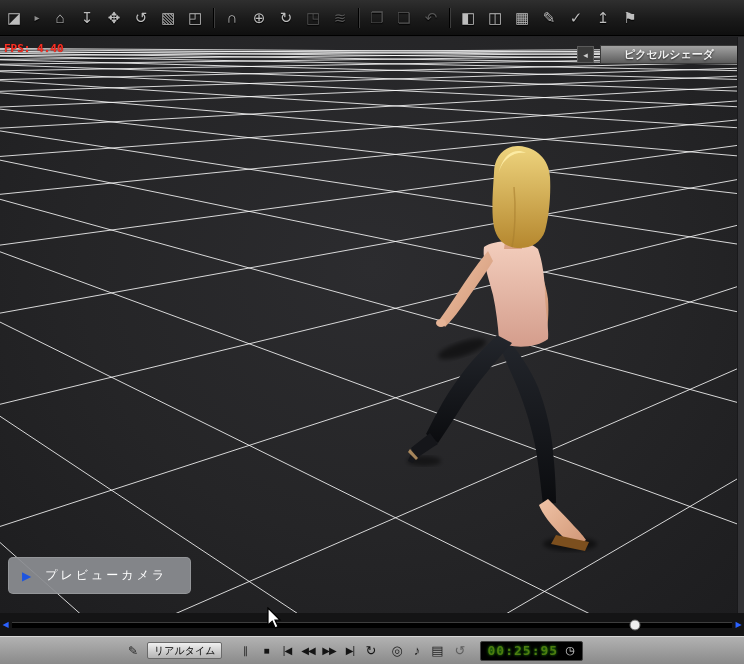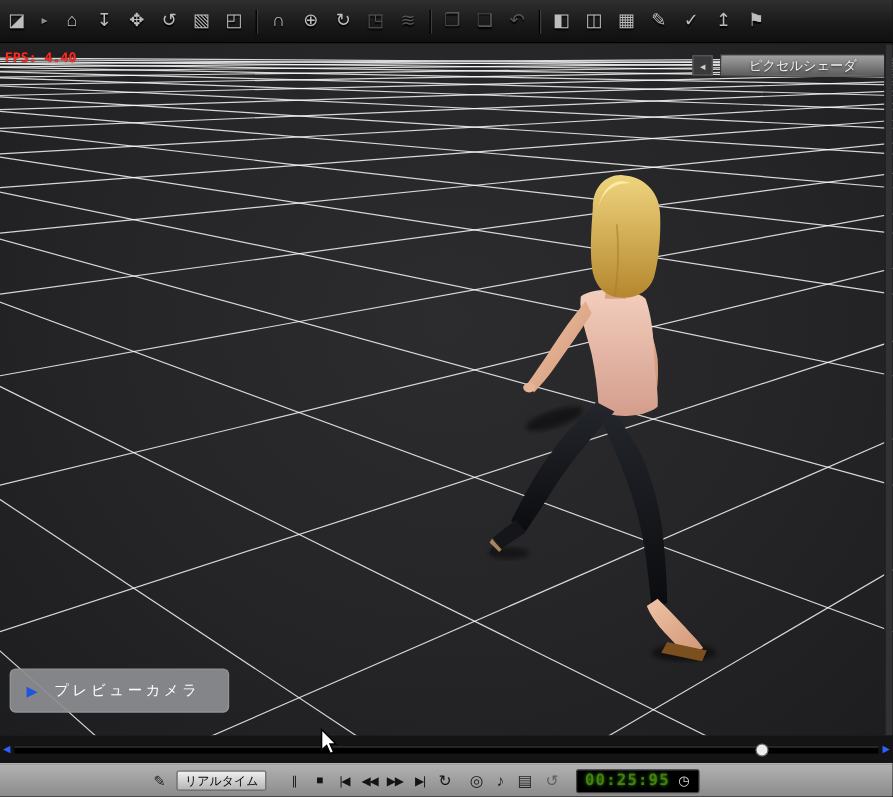--- a/index.html
+++ b/index.html
@@ -28,21 +28,21 @@
   .fps{position:absolute;top:5px;left:4px;color:#f63024;
     font:bold 11px "DejaVu Sans Mono",monospace;text-shadow:0 0 1px #600;}
   .tabs{position:absolute;top:8px;right:6px;display:flex;align-items:center;}
   .tab-collapse{width:15px;height:15px;background:#3a3a3a;border:1px solid #5a5a5a;
     color:#ccc;font-size:9px;display:flex;align-items:center;justify-content:center;
     margin-right:4px;cursor:pointer;}
   .tab{height:17px;display:flex;align-items:center;justify-content:center;
     font-size:11px;padding:0 12px;cursor:pointer;white-space:nowrap;}
   .tab.cam{background:#17171a;color:#ffdf00;border:1px solid #060608;min-width:90px;}
   .tab.shader{background:linear-gradient(#a2a2a2,#5c5c5c);color:#f4f4f4;
-    border:1px solid #3a3a3a;min-width:112px;text-shadow:0 1px 2px #222;margin-left:2px;}
+    border:1px solid #3a3a3a;min-width:112px;text-shadow:0 1px 2px #222;margin-left:2px;font-weight:bold;}
   .editor-mode{position:absolute;left:8px;top:520px;width:183px;height:37px;
     background:rgba(139,141,145,.93);border-radius:5px;display:flex;align-items:center;
     color:#fff;font-size:12px;letter-spacing:3px;cursor:pointer;
     box-shadow:inset 0 0 0 1px rgba(255,255,255,.14);}
   .playtri{color:#1d55e0;font-size:12px;margin:0 14px;letter-spacing:0;}
   .vscroll{position:absolute;top:0;right:0;width:6px;height:100%;
     background:#323235;border-left:1px solid #19191b;}
 
   
   .timeline-row{position:absolute;top:613px;left:0;width:744px;height:23px;

